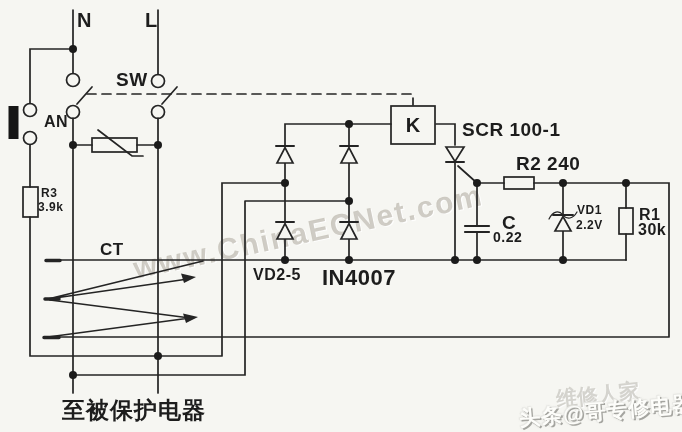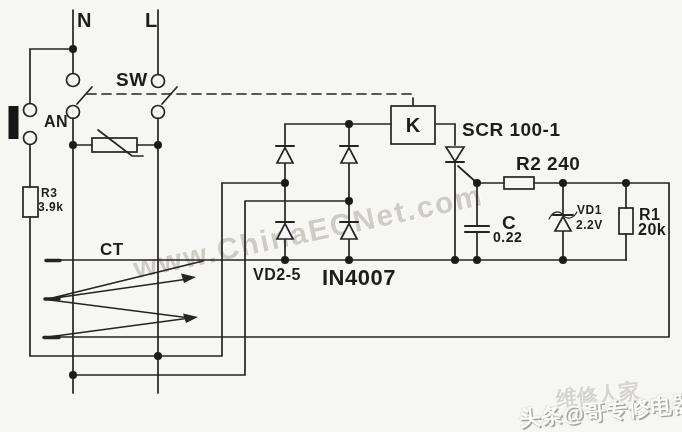--- a/index.html
+++ b/index.html
@@ -155,20 +155,21 @@
   <div class="lbl" style="left:38px;top:201px;font-size:12px">3.9k</div>
   <div class="lbl" style="left:100px;top:241px;font-size:17px">CT</div>
   <div class="kbox">K</div>
   <div class="lbl" style="left:462px;top:120px;font-size:19px">SCR 100-1</div>
   <div class="lbl" style="left:516px;top:154px;font-size:19px">R2 240</div>
   <div class="lbl" style="left:502px;top:213px;font-size:19px">C</div>
   <div class="lbl" style="left:493px;top:230px;font-size:14px">0.22</div>
   <div class="lbl" style="left:577px;top:204px;font-size:12px">VD1</div>
   <div class="lbl" style="left:576px;top:219px;font-size:12px">2.2V</div>
   <div class="lbl" style="left:639px;top:207px;font-size:16px">R1</div>
-  <div class="lbl" style="left:638px;top:222px;font-size:16px">20k</div>
+  <div class="lbl" style="left:638px;top:222px;font-size:16px">30k</div>
   <div class="lbl" style="left:253px;top:267px;font-size:16px">VD2-5</div>
   <div class="lbl" style="left:322px;top:267px;font-size:22px">IN4007</div>
+  <div class="lbl" style="left:62px;top:399px;font-size:23px;letter-spacing:1px">至被保护电器</div>
 
   <div class="wm-faint">维修人家</div>
   <div class="wm-badge">头条@哥专修电器</div>
 
 </div>
 
 </body></html>

